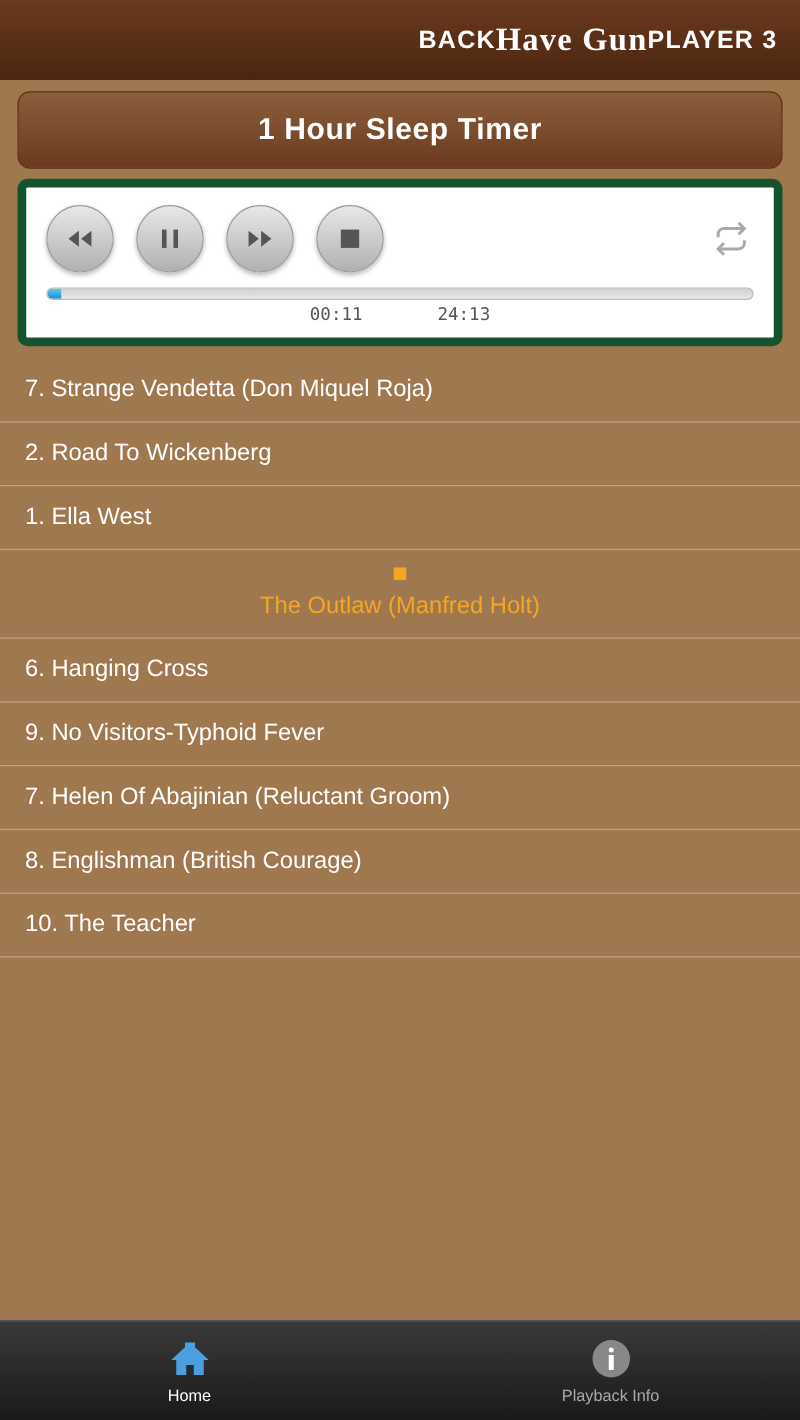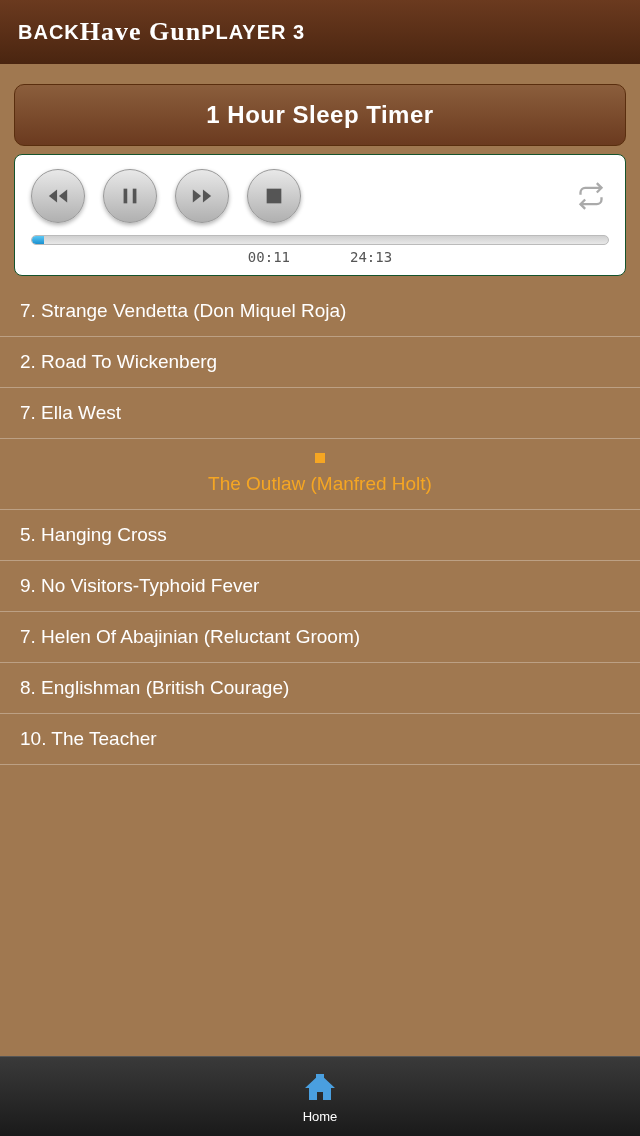--- a/index.html
+++ b/index.html
@@ -12,60 +12,60 @@
       overflow: hidden;
       position: relative;
     }
 
     
     #header {
       background: linear-gradient(to bottom, #6b3a1f, #4a2510);
       height: 64px;
       display: flex;
       align-items: center;
-      justify-content: flex-start;
+      justify-content: flex-end;
       padding: 0 18px;
     }
     #header-back, #header-player {
       color: white;
       font-size: 20px;
       font-weight: bold;
       letter-spacing: 1px;
     }
     #header-title {
       color: white;
       font-size: 26px;
       font-family: Georgia, serif;
       font-weight: bold;
       letter-spacing: 1px;
     }
 
     
     #sleep-timer-banner {
       background: linear-gradient(to bottom, #8B5E3C, #6b3a1f);
-      margin: 20px 14px 8px 14px;
+      margin: 9px 14px 8px 14px;
       border-radius: 10px;
       padding: 16px 20px;
       text-align: center;
       border: 1px solid #5a2e0e;
     }
     #sleep-timer-banner span {
       color: white;
       font-size: 24px;
       font-weight: bold;
       letter-spacing: 0.5px;
     }
 
     
     #player-box {
       background: white;
       margin: 0 14px;
       border-radius: 8px;
       padding: 14px 16px 10px 16px;
-      border: 1px solid #14532d;
+      border: 7px solid #14532d;
     }
 
     #controls-row {
       display: flex;
       align-items: center;
       gap: 18px;
       margin-bottom: 12px;
     }
 
     .ctrl-btn {
@@ -264,28 +264,28 @@
 </div>
 
 <div id="tracklist">
 <div class="track-item">
       <span>7. Strange Vendetta (Don Miquel Roja)</span>
     </div>
     <div class="track-item">
       <span>2. Road To Wickenberg</span>
     </div>
     <div class="track-item">
-      <span>7. Ella West</span>
+      <span>1. Ella West</span>
     </div>
     <div class="track-item active">
       <span class="track-active-indicator"></span>
       <span>The Outlaw (Manfred Holt)</span>
     </div>
     <div class="track-item">
-      <span>5. Hanging Cross</span>
+      <span>6. Hanging Cross</span>
     </div>
     <div class="track-item">
       <span>9. No Visitors-Typhoid Fever</span>
     </div>
     <div class="track-item">
       <span>7. Helen Of Abajinian (Reluctant Groom)</span>
     </div>
     <div class="track-item">
       <span>8. Englishman (British Courage)</span>
     </div>
@@ -297,13 +297,23 @@
 <div id="tab-bar">
   <div class="tab-item active-tab">
     <div class="tab-icon">
       <svg width="34" height="34" viewBox="0 0 34 34">
         <polygon points="17,4 2,18 6,18 6,30 14,30 14,22 20,22 20,30 28,30 28,18 32,18" fill="#4a9fdf"></polygon>
         <rect x="13" y="4" width="8" height="8" fill="#4a9fdf"></rect>
       </svg>
     </div>
     <span class="tab-label">Home</span>
   </div>
+  <div class="tab-item">
+    <div class="tab-icon">
+      <svg width="34" height="34" viewBox="0 0 34 34">
+        <circle cx="17" cy="17" r="15" fill="#888"></circle>
+        <circle cx="17" cy="10" r="2" fill="white"></circle>
+        <rect x="15" y="14" width="4" height="12" fill="white"></rect>
+      </svg>
+    </div>
+    <span class="tab-label">Playback Info</span>
+  </div>
 </div>
 
 </body></html>

